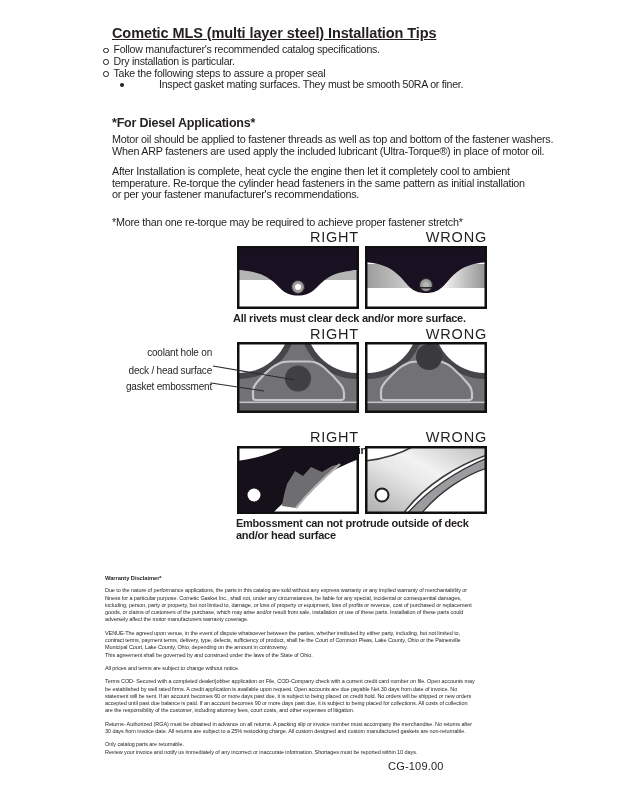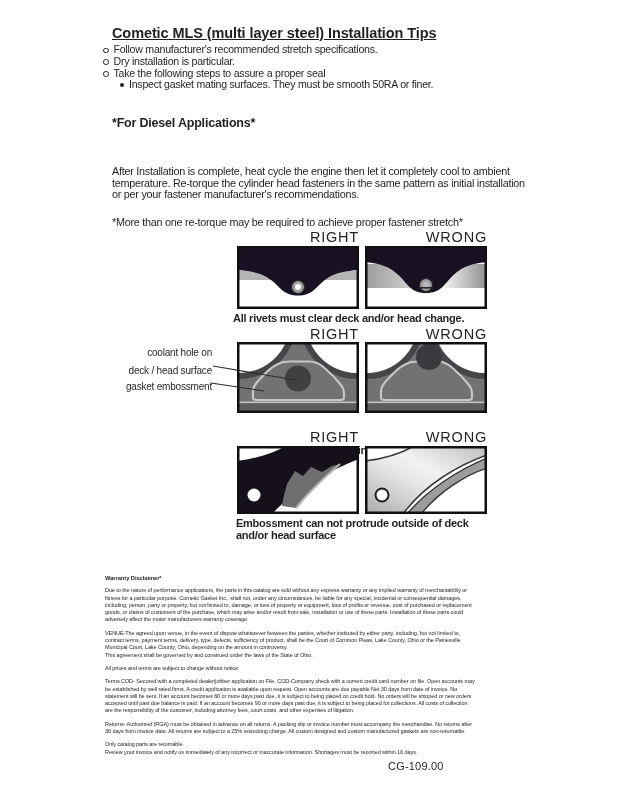--- a/index.html
+++ b/index.html
@@ -10,21 +10,21 @@
   .abs { position:absolute; }
   .pre { white-space:pre-line; }
 
   .title {
     left:112px; top:25px; font-size:14.5px; font-weight:700;
     text-decoration:underline; letter-spacing:-0.1px;
   }
 
   .tips { left:103px; top:44px; width:445px; font-size:10.6px; line-height:11.8px; letter-spacing:-0.25px; }
   .tips .row { display:flex; align-items:flex-start; }
-  .tips .row.sub { margin-left:17px; }
+  .tips .row.sub { margin-left:17px;gap:30px; }
   .marker { flex:0 0 auto; width:4px; height:4px; border-radius:50%; margin:3.5px 5px 0 0; }
   .marker.open { border:1px solid #231f20; width:3.5px; height:3.5px; }
   .marker.filled { background:#231f20; }
 
   .diesel-heading { left:112px; top:116px; font-size:12.5px; font-weight:700; letter-spacing:-0.2px; }
   .body-par { left:112px; width:460px; font-size:10.8px; line-height:11.7px; letter-spacing:-0.25px; }
   .p1 { top:134px; }
   .p2 { top:166px; }
   .p3 { top:209px;margin-top:8px; }
 
@@ -45,37 +45,39 @@
 </head>
 <body>
 
 <div class="page">
 
   <div class="abs title">Cometic MLS (multi layer steel) Installation Tips</div>
 
   <div class="abs tips">
     <div class="row">
       <span class="marker open"></span>
-      <span>Follow manufacturer's recommended stretch specifications.</span>
+      <span>Follow manufacturer's recommended catalog specifications.</span>
     </div>
     <div class="row">
       <span class="marker open"></span>
       <span>Dry installation is particular.</span>
     </div>
     <div class="row">
       <span class="marker open"></span>
       <span>Take the following steps to assure a proper seal</span>
     </div>
     <div class="row sub">
       <span class="marker filled"></span>
       <span>Inspect gasket mating surfaces.  They must be smooth 50RA or finer.</span>
     </div>
   </div>
 
   <div class="abs diesel-heading">*For Diesel Applications*</div>
+  <div class="abs body-par p1 pre">Motor oil should be applied to fastener threads as well as top and bottom of the fastener washers.
+When ARP fasteners are used apply the included lubricant (Ultra-Torque®) in place of motor oil.</div>
   <div class="abs body-par p2 pre">After Installation is complete, heat cycle the engine then let it completely cool to ambient
 temperature. Re-torque the cylinder head fasteners in the same pattern as initial installation
 or per your fastener manufacturer's recommendations.</div>
   <div class="abs body-par p3">*More than one re-torque may be required to achieve proper fastener stretch*</div>
 
   <div class="abs rw-label" style="left:237px; top:229px;">RIGHT</div>
   <div class="abs rw-label" style="left:365px; top:229px;">WRONG</div>
 
   <svg class="panel" style="left:237px; top:246px;" width="122" height="63" viewBox="0 0 122 63">
     <rect width="122" height="63" fill="#ffffff"></rect>
@@ -100,21 +102,21 @@
     <rect width="122" height="63" fill="#ffffff"></rect>
     <rect x="0" y="18" width="122" height="24" fill="url(#g-d1w)"></rect>
     <rect x="0" y="42" width="122" height="21" fill="#ffffff"></rect>
     <path d="M0 0 H122 V16 C104 18 97 21 87 30.5 C79 38.5 76 47 61 47 C46 47 43 38.5 35 30.5 C25 21 18 18 0 16 Z" fill="#191022"></path>
     <circle cx="61" cy="39" r="6.5" fill="#9d9da0" stroke="#2a2a2a" stroke-width="1.2"></circle>
     <circle cx="61" cy="39" r="3" fill="#b9b9bc"></circle>
     <line x1="54.5" y1="41.8" x2="67.5" y2="41.8" stroke="#1a1a1a" stroke-width="1.4"></line>
     <rect x="1.25" y="1.25" width="119.5" height="60.5" fill="none" stroke="#101010" stroke-width="2.5"></rect>
   </svg>
 
-  <div class="abs caption" style="left:233px; top:312px;">All rivets must clear deck and/or head change.</div>
+  <div class="abs caption" style="left:233px; top:312px;">All rivets must clear deck and/or more surface.</div>
 
   <div class="abs rw-label" style="left:237px; top:326px;">RIGHT</div>
   <div class="abs rw-label" style="left:365px; top:326px;">WRONG</div>
 
   <div class="abs side-labels pre" style="top:344px;">coolant hole on
 deck / head surface</div>
   <div class="abs side-labels" style="top:378px;">gasket embossment</div>
 
   <svg class="panel" style="left:237px; top:342px;" width="122" height="71" viewBox="0 0 122 71">
     <rect width="122" height="71" fill="#727275"></rect>

